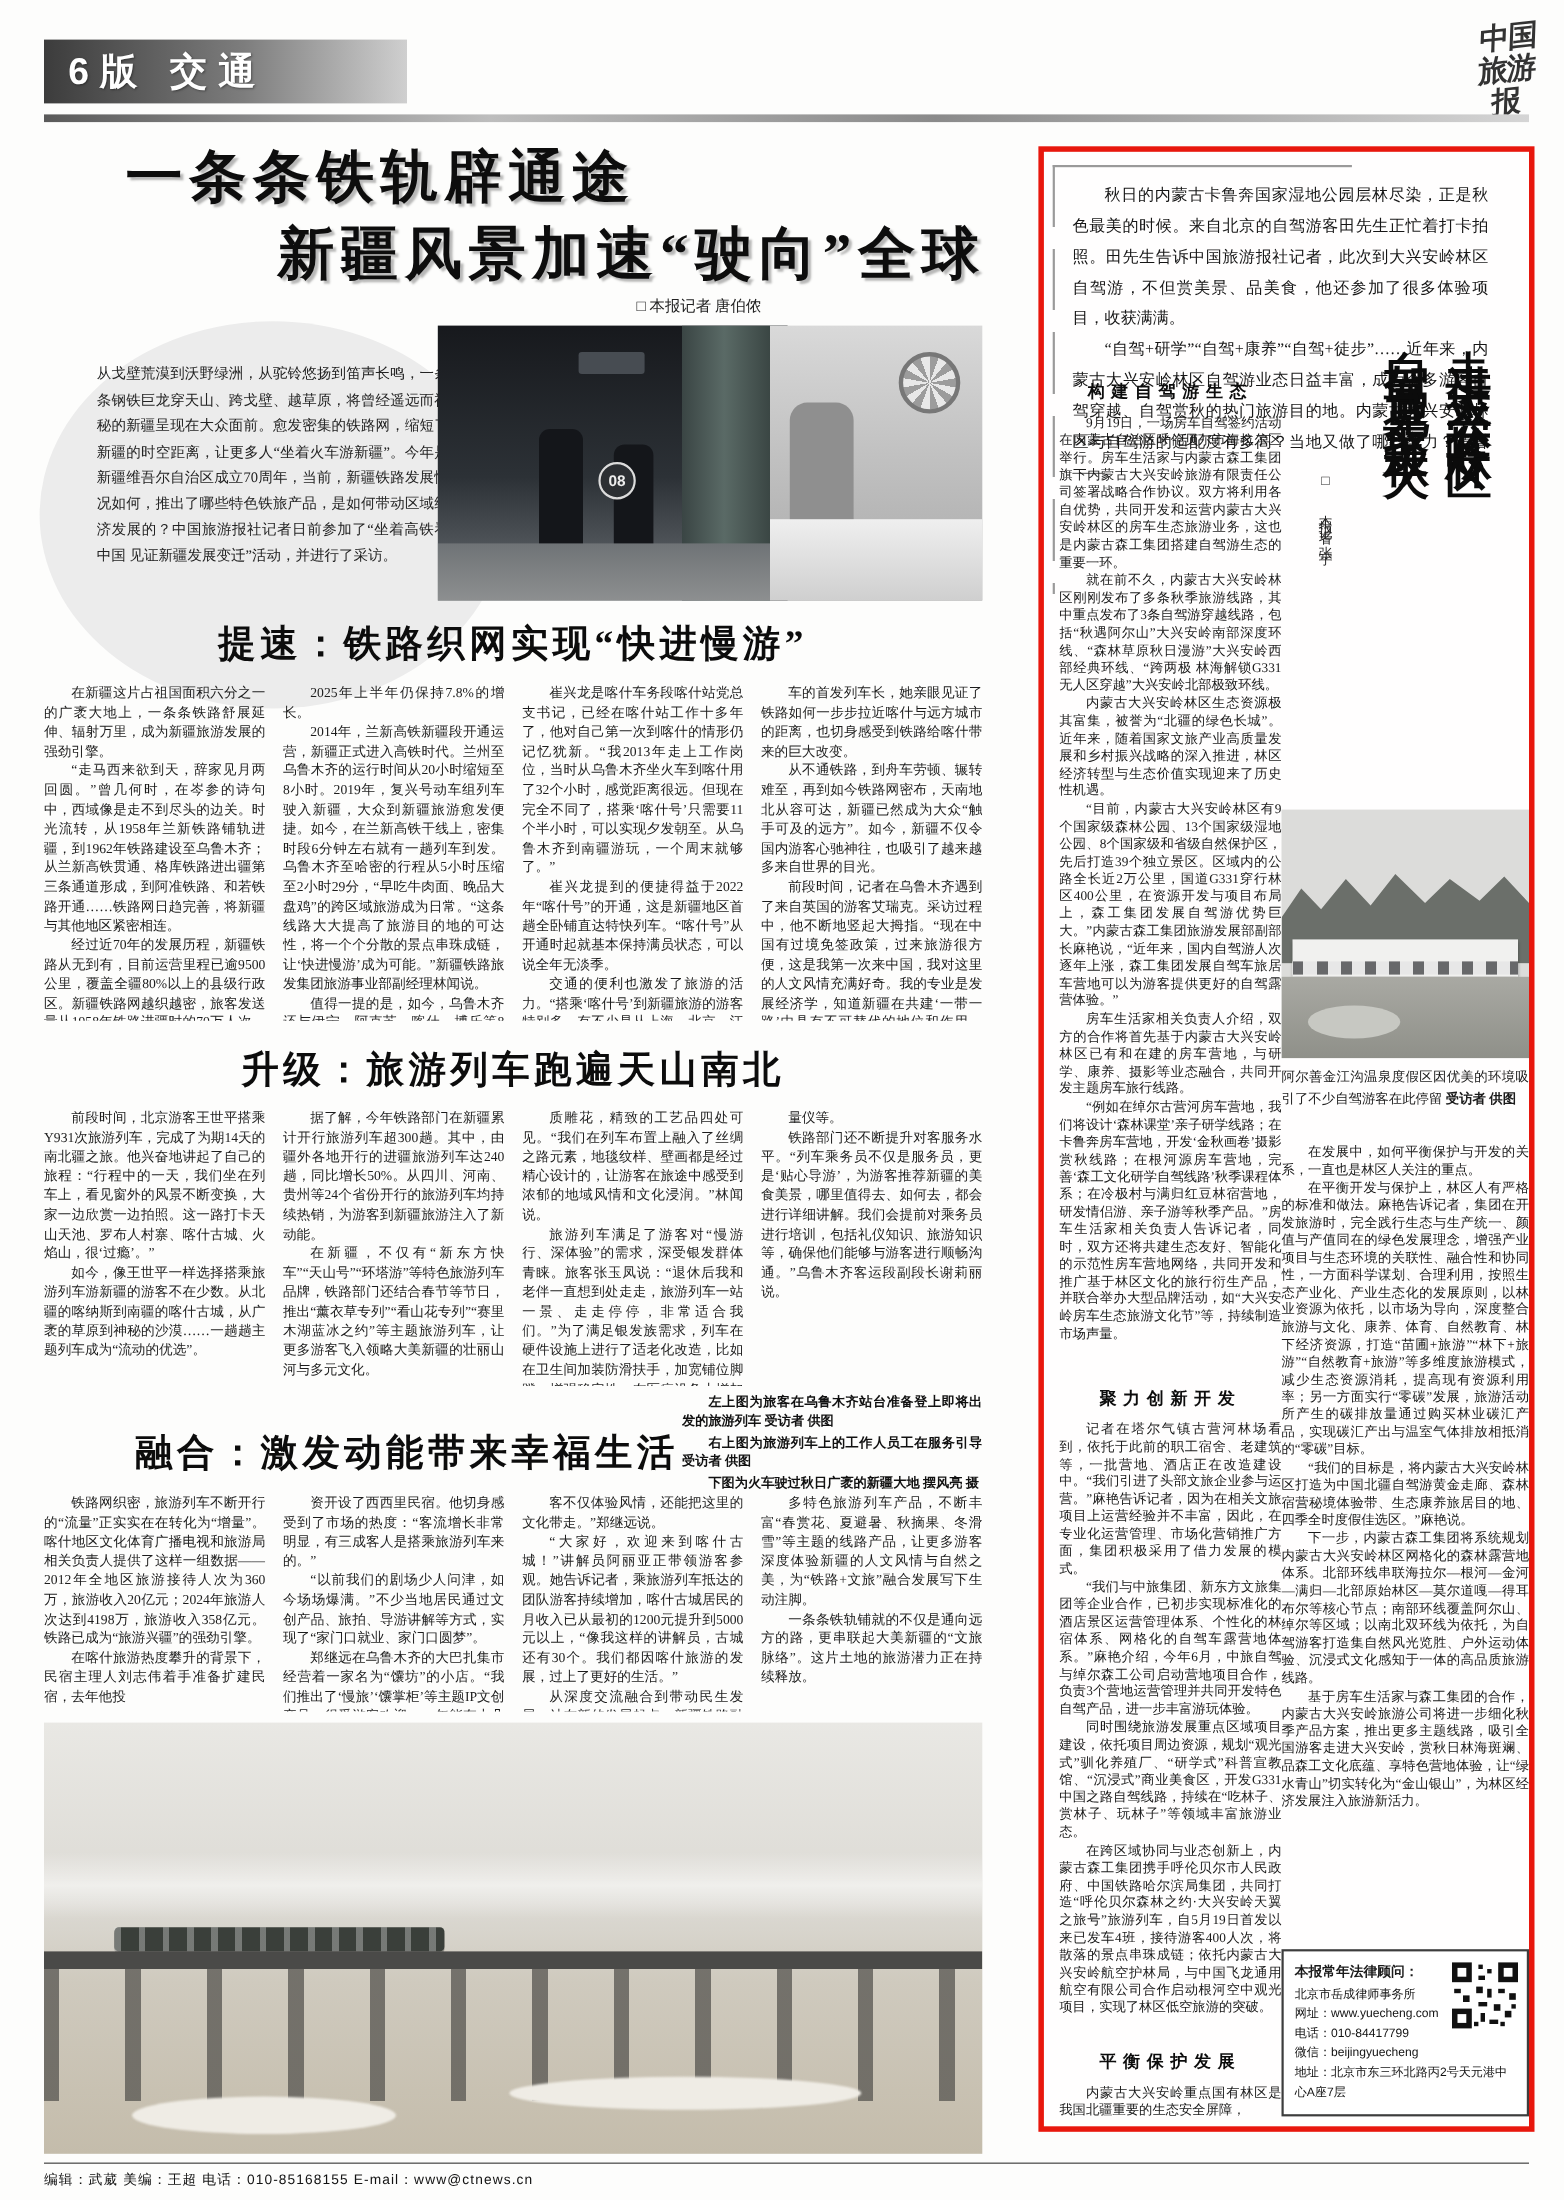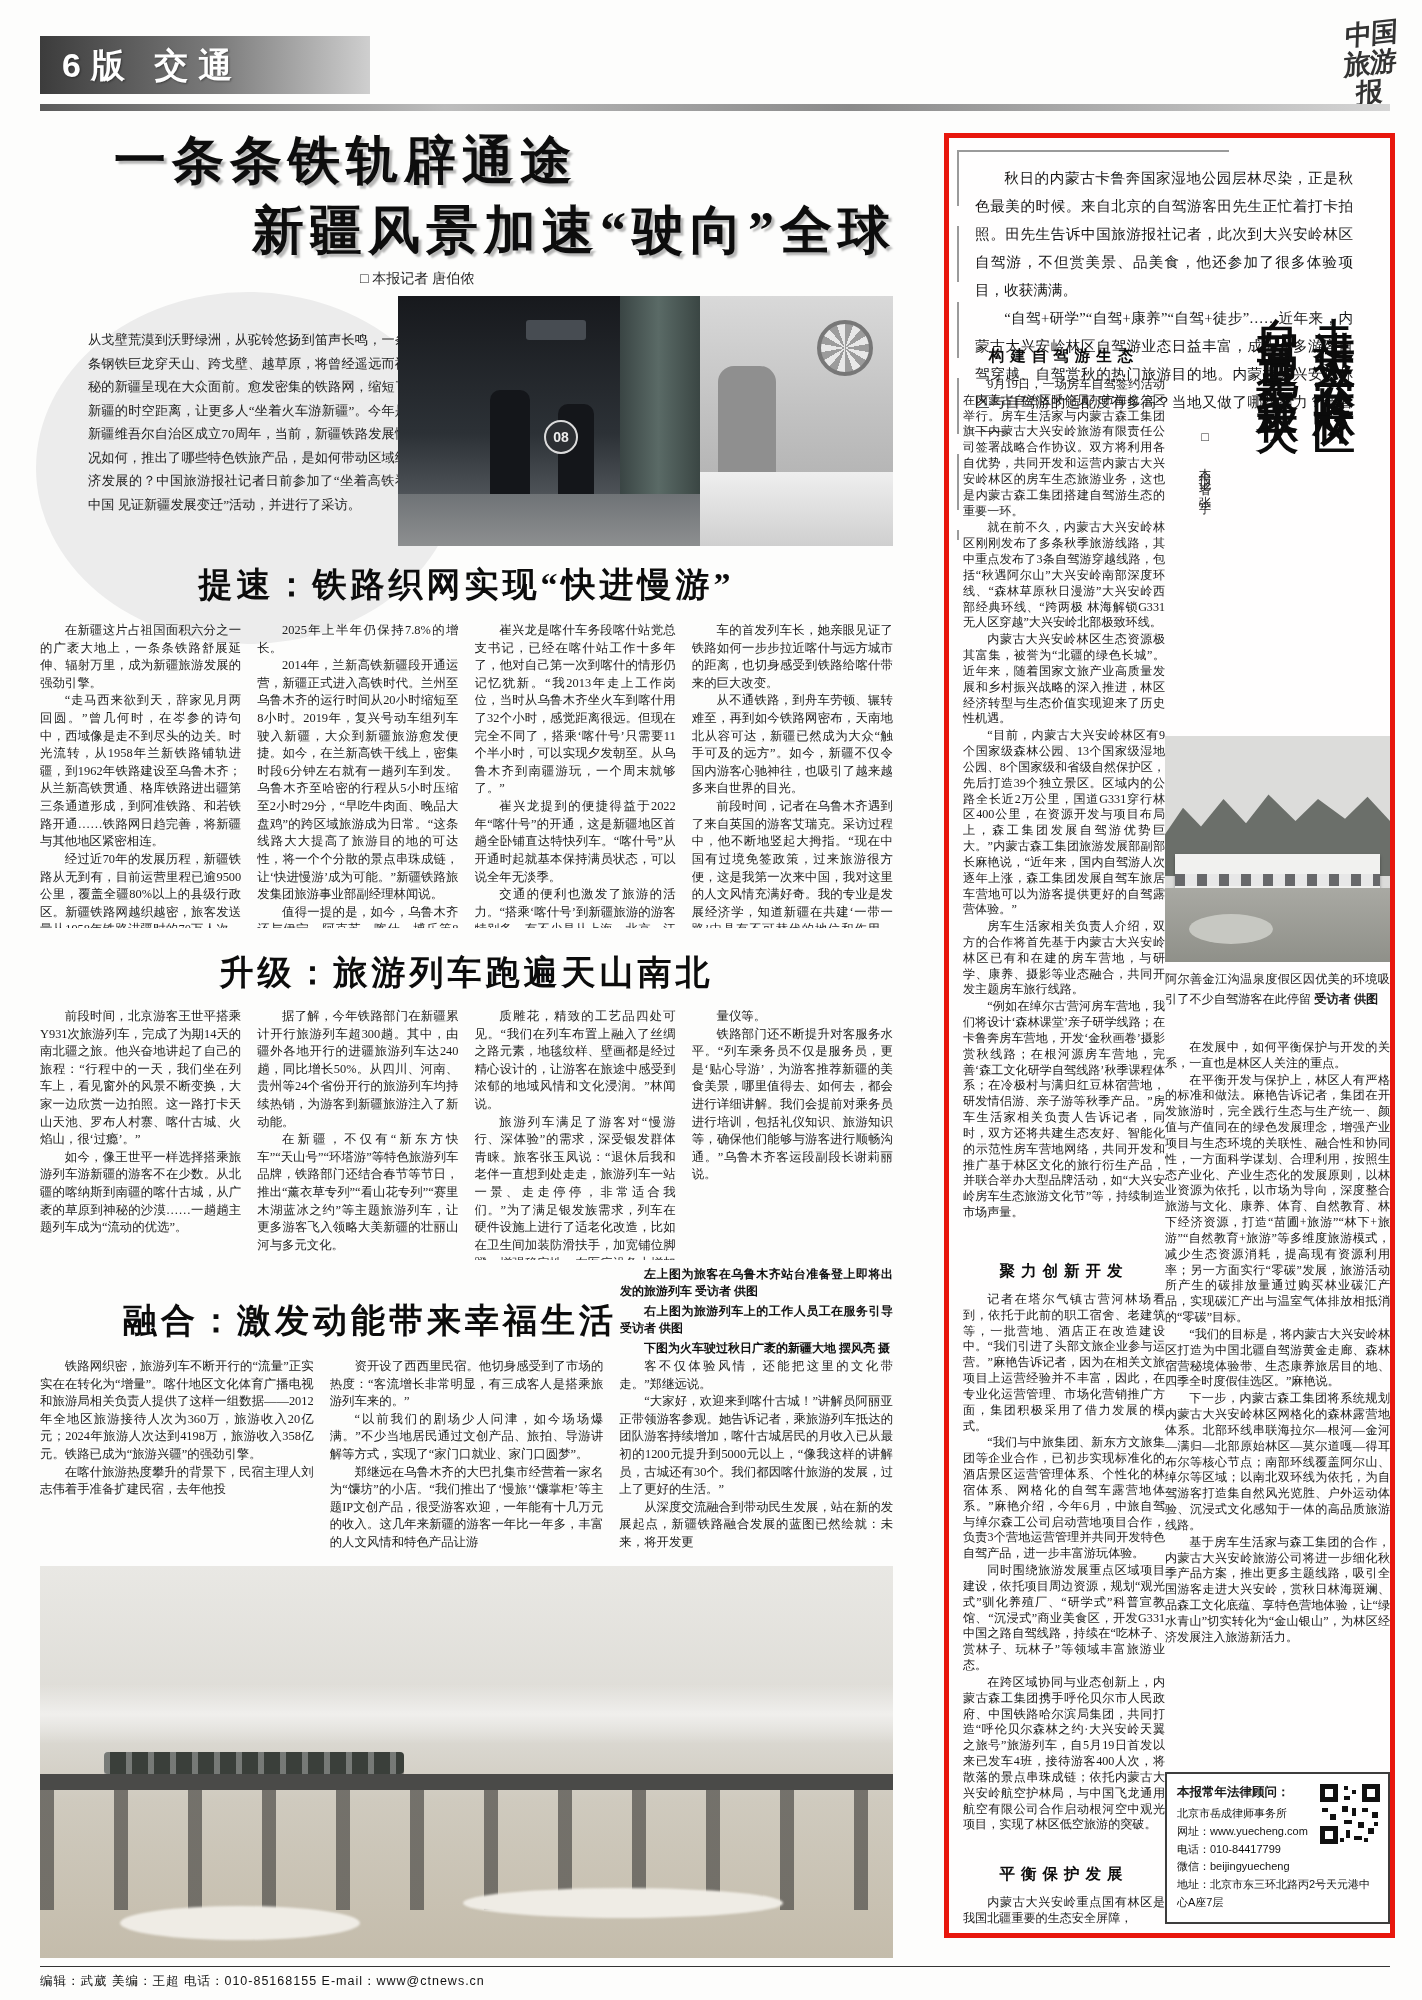--- a/index.html
+++ b/index.html
@@ -27,22 +27,22 @@
   }
   .header-rule{
     position:absolute; left:40px; top:104px; width:1350px; height:7px;
     background:linear-gradient(90deg,#5a5a5a,#bdbdbd 30%,#8a8a8a 60%,#d5d5d5);
   }
   
   .headline{ position:absolute; font-weight:900; color:#0d0d0d; letter-spacing:6px;
     font-size:52px; text-shadow:3px 3px 2px rgba(0,0,0,.28); white-space:nowrap; }
   .hl1{ left:86px; top:126px;margin-left:28px; }
   .hl2{ left:252px; top:196px; }
-  .byline-main{ position:absolute; left:360px; top:270px; width:320px; text-align:left;
-    font-size:14px; color:#222; font-family:Liberation Sans, sans-serif; }
+  .byline-main{ position:absolute; left:372px; top:270px; width:320px; text-align:right;
+    font-size:14px; color:#222; font-family:Liberation Serif, serif; }
   
   .lead-circle{
     position:absolute; left:36px; top:292px; width:424px; height:352px;
     background:#ececec; border-radius:50%;
     padding:36px 52px 40px 52px; font-size:13.2px; line-height:1.78;
     text-align:justify; color:#222; font-style:normal;
   }
   
   .photo{ position:absolute; overflow:hidden; }
   .photoA{ left:398px; top:296px; width:318px; height:250px;
@@ -227,20 +227,24 @@
     <div class="col">
         <p class="para">资开设了西西里民宿。他切身感受到了市场的热度：“客流增长非常明显，有三成客人是搭乘旅游列车来的。”</p>
         <p class="para">“以前我们的剧场少人问津，如今场场爆满。”不少当地居民通过文创产品、旅拍、导游讲解等方式，实现了“家门口就业、家门口圆梦”。</p>
         <p class="para">郑继远在乌鲁木齐的大巴扎集市经营着一家名为“馕坊”的小店。“我们推出了‘慢旅’‘馕掌柜’等主题IP文创产品，很受游客欢迎，一年能有十几万元的收入。这几年来新疆的游客一年比一年多，丰富的人文风情和特色产品让游</p>
       </div>
     <div class="col">
         <p class="para">客不仅体验风情，还能把这里的文化带走。”郑继远说。</p>
         <p class="para">“大家好，欢迎来到喀什古城！”讲解员阿丽亚正带领游客参观。她告诉记者，乘旅游列车抵达的团队游客持续增加，喀什古城居民的月收入已从最初的1200元提升到5000元以上，“像我这样的讲解员，古城还有30个。我们都因喀什旅游的发展，过上了更好的生活。”</p>
         <p class="para">从深度交流融合到带动民生发展，站在新的发展起点，新疆铁路融合发展的蓝图已然绘就：未来，将开发更</p>
       </div>
+    <div class="col">
+        <p class="para">多特色旅游列车产品，不断丰富“春赏花、夏避暑、秋摘果、冬滑雪”等主题的线路产品，让更多游客深度体验新疆的人文风情与自然之美，为“铁路+文旅”融合发展写下生动注脚。</p>
+        <p class="para">一条条铁轨铺就的不仅是通向远方的路，更串联起大美新疆的“文旅脉络”。这片土地的旅游潜力正在持续释放。</p>
+      </div>
   </div>
 
   <div class="photo photoBig">
     <div class="haze"></div>
     <div class="train">
         <i></i>
       </div>
     <div class="deck"></div>
     <div class="piers"></div>
     <div class="snow1"></div>

